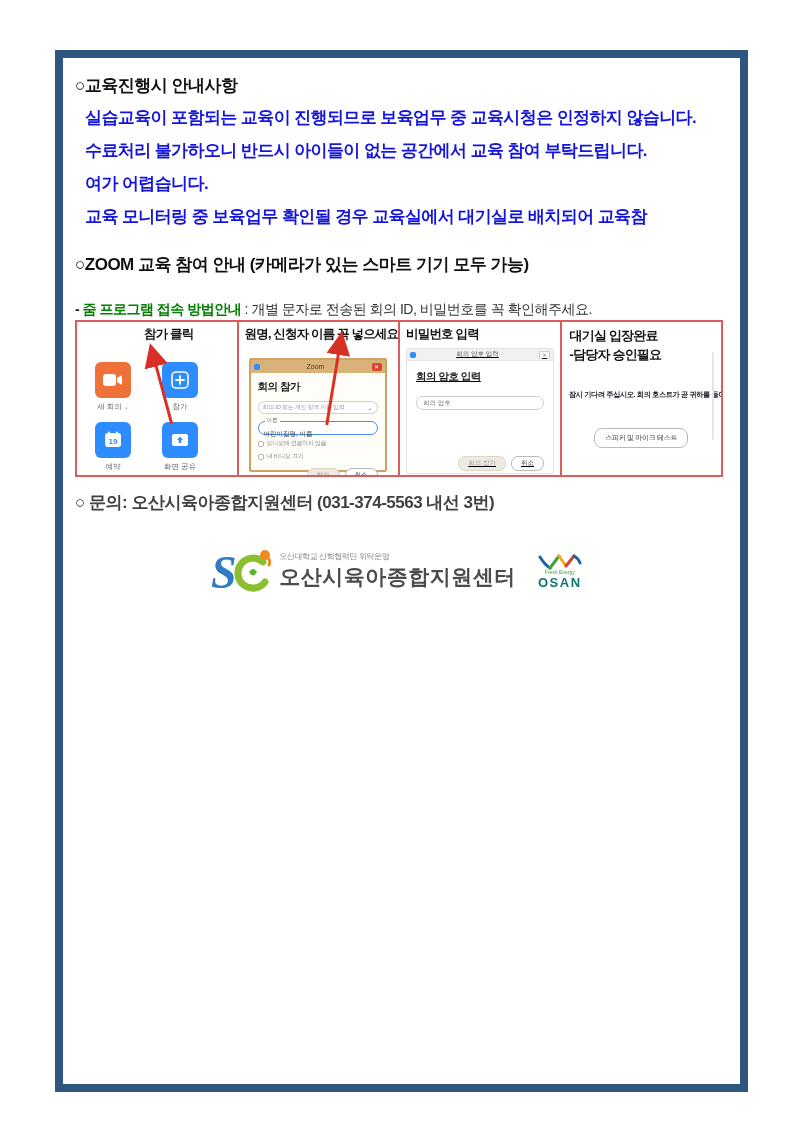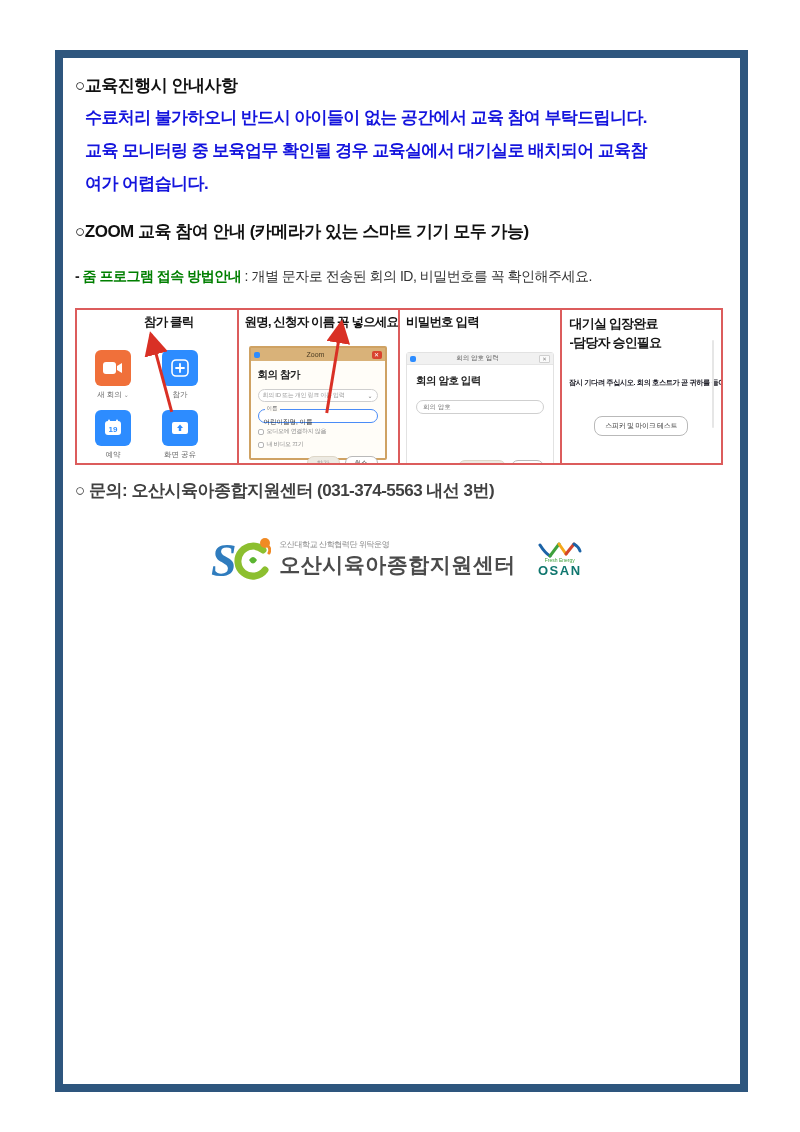--- a/index.html
+++ b/index.html
@@ -16,21 +16,21 @@
     padding-left:10px; letter-spacing:-0.6px; white-space:nowrap;
   }
   .zoom-title { margin-top:20px; }
   .method-line { margin-top:25px; font-size:14px; color:#333; letter-spacing:-0.5px; white-space:nowrap; }
   .method-line .dash { color:#222; font-weight:bold; }
   .method-line .green { color:#007F00; font-weight:bold; }
   .method-line .rest { color:#333; }
 
   
   .steps-table {
-    margin-top:22px; width:648px; height:157px; display:flex;
+    margin-top:1px; width:648px; height:157px; display:flex;
     border:2px solid #DC5C5C; background:#fff;
   }
   .step-cell { position:relative; flex:1; border-right:2px solid #DC5C5C; background:#fff; overflow:hidden; }
   .step-cell:last-child { border-right:none; }
   .cap { font-size:12.5px; font-weight:bold; color:#141414; letter-spacing:-0.8px; white-space:nowrap; padding:4px 4px 0 6px; }
   .cap.center { text-align:center; padding-left:28px; }
   .arrow { position:absolute; left:0; top:0; width:100%; height:100%; pointer-events:none; z-index:5; }
 
   
   .home-grid { position:absolute; left:10px; top:40px; width:120px; display:grid; grid-template-columns:1fr 1fr; row-gap:10px; column-gap:14px; }
@@ -55,21 +55,21 @@
   .name-wrap { position:relative; margin-top:7px; height:14px; border:1.5px solid #4A8CF7; border-radius:8px; background:#fff; }
   .name-label { position:absolute; top:-4px; left:6px; background:#FFFDF8; font-size:5.5px; color:#777; padding:0 2px; line-height:1; }
   .name-input { width:100%; height:100%; border:none; outline:none; background:transparent; border-radius:8px; font-size:6.5px; color:#333; padding:0 5px; font-family:inherit; }
   .cbrow { display:flex; align-items:center; gap:3px; margin-top:4px; }
   .cbx { width:6px; height:6px; border:1px solid #b5b5b5; border-radius:2px; background:#fff; }
   .cbtext { font-size:6px; color:#8a8a8a; letter-spacing:-0.3px; white-space:nowrap; }
   .dlg-btns { display:flex; justify-content:flex-end; gap:5px; margin-top:7px; }
   .btn-dim { background:#EDEAE2; color:#9a9a9a; border:1px solid #ddd6c8; border-radius:7px; font-size:6.5px; padding:2px 9px; font-family:inherit; }
   .btn-cancel { background:#fff; color:#444; border:1px solid #b9b9b9; border-radius:7px; font-size:6.5px; padding:2px 9px; font-family:inherit; }
 
-  .dlg3 { position:absolute; left:6px; top:42px; width:148px; height:126px; background:#fff; border:1px solid #e2e2e2; border-radius:3px; z-index:2; }
+  .dlg3 { position:absolute; left:6px; top:26px; width:148px; height:126px; background:#fff; border:1px solid #e2e2e2; border-radius:3px; z-index:2;text-decoration:underline; }
   .dlg3-bar { height:12px; background:#F1F1F1; border-bottom:1px solid #e5e5e5; display:flex; align-items:center; padding:0 3px; }
   .dlg3-bar .bar-title { flex:1; text-align:center; font-size:6.5px; color:#555; }
   .close-gray { width:11px; height:8px; border:1px solid #cfcfcf; border-radius:1px; color:#888; font-size:5.5px; line-height:7px; text-align:center; background:#fafafa; }
   .dlg3-body { padding:7px 9px; }
   .pass-input { width:100%; height:14px; border:1px solid #cfcfcf; border-radius:8px; font-size:6.5px; color:#333; padding:0 6px; outline:none; font-family:inherit; background:#fff; }
   .dlg3 .dlg-btns { margin-top:46px; }
 
   
   .cap4 { font-size:13px; font-weight:bold; color:#141414; letter-spacing:-0.8px; line-height:19px; padding:4px 0 0 8px; white-space:nowrap; }
   .wait-msg { margin-top:26px; padding:0 4px; font-size:7.5px; font-weight:bold; color:#23232d; text-align:center; letter-spacing:-0.4px; transform:scaleX(0.96); white-space:nowrap; }
@@ -87,23 +87,24 @@
   .osan-name { font-size:13px; font-weight:800; color:#0f766e; letter-spacing:1.5px; }
 </style>
 </head>
 <body>
 
 <div class="sheet">
   <div class="frame">
 
     <h2 class="sec-title">○교육진행시 안내사항</h2>
     <div class="notice-lines">
+      <div class="nline">실습교육이 포함되는 교육이 진행되므로 보육업무 중 교육시청은 인정하지 않습니다.</div>
       <div class="nline">수료처리 불가하오니 반드시 아이들이 없는 공간에서 교육 참여 부탁드립니다.</div>
+      <div class="nline">여가 어렵습니다.</div>
       <div class="nline">교육 모니터링 중 보육업무 확인될 경우 교육실에서 대기실로 배치되어 교육참</div>
-      <div class="nline">여가 어렵습니다.</div>
     </div>
 
     <h2 class="sec-title zoom-title">○ZOOM 교육 참여 안내 (카메라가 있는 스마트 기기 모두 가능)</h2>
     <div class="method-line">
       <span class="dash">- </span><span class="green">줌 프로그램 접속 방법안내</span><span class="rest"> : 개별 문자로 전송된 회의 ID, 비밀번호를 꼭 확인해주세요.</span>
     </div>
 
     <div class="steps-table">
 
       <div class="step-cell">

